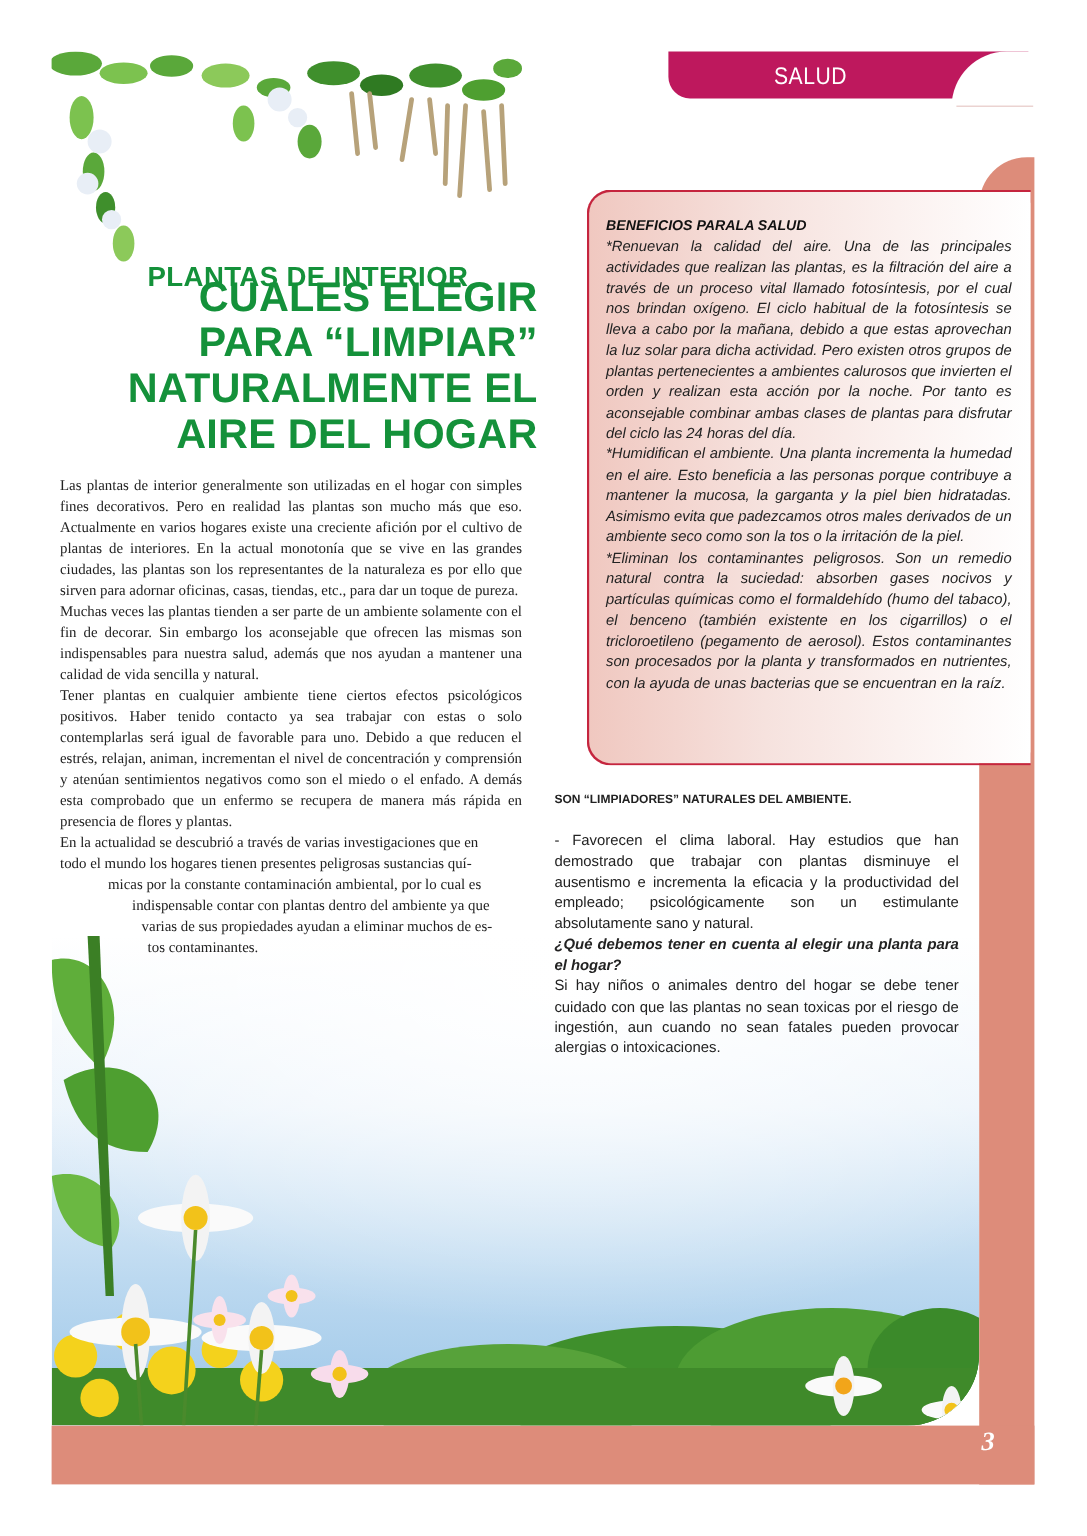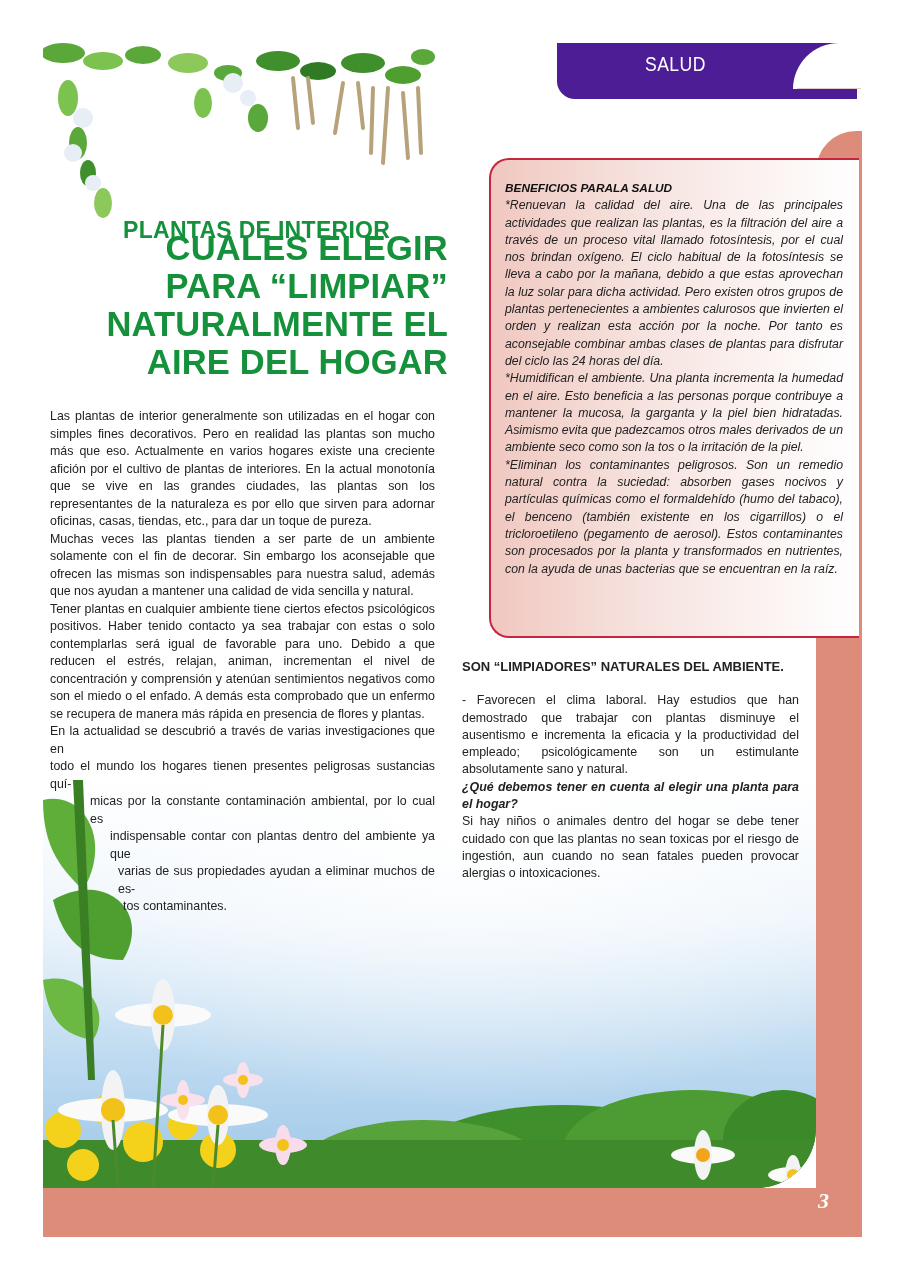--- a/index.html
+++ b/index.html
@@ -1,51 +1,51 @@
 <!DOCTYPE html>
 <html><head>
 <meta charset="utf-8">
 <style>
   html, body { margin:0; padding:0; background:#ffffff; }
   body { width:906px; height:1280px; position:relative; overflow:hidden; font-family:"Liberation Sans", sans-serif; color:#1a1a1a; }
 
   
-  .section-tab { position:absolute; left:557px; top:43px; width:300px; height:56px; background:#4c1d95; border-radius:0 0 0 18px; }
+  .section-tab { position:absolute; left:557px; top:43px; width:300px; height:39px; background:#be185d; border-radius:0 0 0 18px; }
   .section-tab::after { content:""; position:absolute; right:-6px; top:0; width:70px; height:46px; background:#fff; border-top-left-radius:46px 46px; }
   .section-tab-label { position:absolute; left:88px; top:10px; color:#fff; font-size:20px; letter-spacing:0.5px; font-family:"Liberation Sans", sans-serif; transform:scaleX(0.88); transform-origin:left; }
   .tab-rule { position:absolute; left:797px; top:88px; width:64px; height:1px; background:#e6c9c6; }
 
   
   .side-band { position:absolute; left:816px; top:131px; width:46px; height:1106px; background:#dd8c7a; border-top-left-radius:40px 40px; }
   .bottom-band { position:absolute; left:43px; top:1188px; width:819px; height:49px; background:#dd8c7a; }
   .page-number { position:absolute; left:818px; top:1188px; font-family:"Liberation Serif", serif; font-style:italic; font-weight:bold; font-size:22px; color:#ffffff; }
 
   
   .foliage { position:absolute; left:43px; top:43px; width:392px; height:190px; }
 
   
   .meadow { position:absolute; left:43px; top:780px; width:773px; height:408px; overflow:hidden; border-bottom-right-radius:60px; }
 
   .kicker { position:absolute; left:123px; top:180px; font-size:23px; font-weight:bold; color:#14913a; letter-spacing:0.3px;margin-top:37px; }
   .headline { position:absolute; left:58px; top:229px; width:390px; font-size:34.5px; line-height:38px; font-weight:bold; color:#14913a; margin:0; letter-spacing:0.2px; }
   .headline span { display:block;text-align:right; }
 
-  .body-left { position:absolute; left:50px; top:408px; width:385px; font-size:12.4px; line-height:17.5px; color:#222; text-align:justify; font-family:Liberation Sans, sans-serif; }
+  .body-left { position:absolute; left:50px; top:396px; width:385px; font-size:12.4px; line-height:17.5px; color:#222; text-align:justify; font-family:Liberation Serif, serif; }
   .body-left p { margin:0; }
   .body-left .stagger { display:block; }
 
   
   .benefits { position:absolute; left:454px; top:158px; width:370px; height:480px; border-radius:20px 0 0 20px; border-left:2px solid #c5253e; border-top:2px solid #c5253e; border-bottom:2px solid #c5253e; background:linear-gradient(90deg, #f0c8c0 0%, #f6e2de 40%, #fbf1ef 70%, #ffffff 100%); box-sizing:border-box;margin-left:35px; }
   .benefits-inner { position:absolute; left:14px; top:20px; width:338px; font-style:italic; font-size:12.3px; line-height:17.3px; color:#222; text-align:justify; }
   .benefits-title { font-weight:bold; font-style:italic; font-size:11.8px; margin:0 0 8px 0; color:#111; }
   .benefits-inner p { margin:0; }
 
   .right-col { position:absolute; left:462px; top:658px; width:337px; font-size:12.4px; line-height:17.3px; color:#222; text-align:justify; }
   .right-col p { margin:0; }
-  .right-col .subhead { font-weight:bold; font-size:13px; margin-bottom:17px; }
+  .right-col .subhead { font-weight:bold; font-size:10px; margin-bottom:17px; }
   .right-col .question { font-weight:bold; font-style:italic; }
 </style>
 </head>
 <body>
 
 <div class="section-tab">
   <span class="section-tab-label">SALUD</span>
 </div>
 <div class="tab-rule"></div>
 

